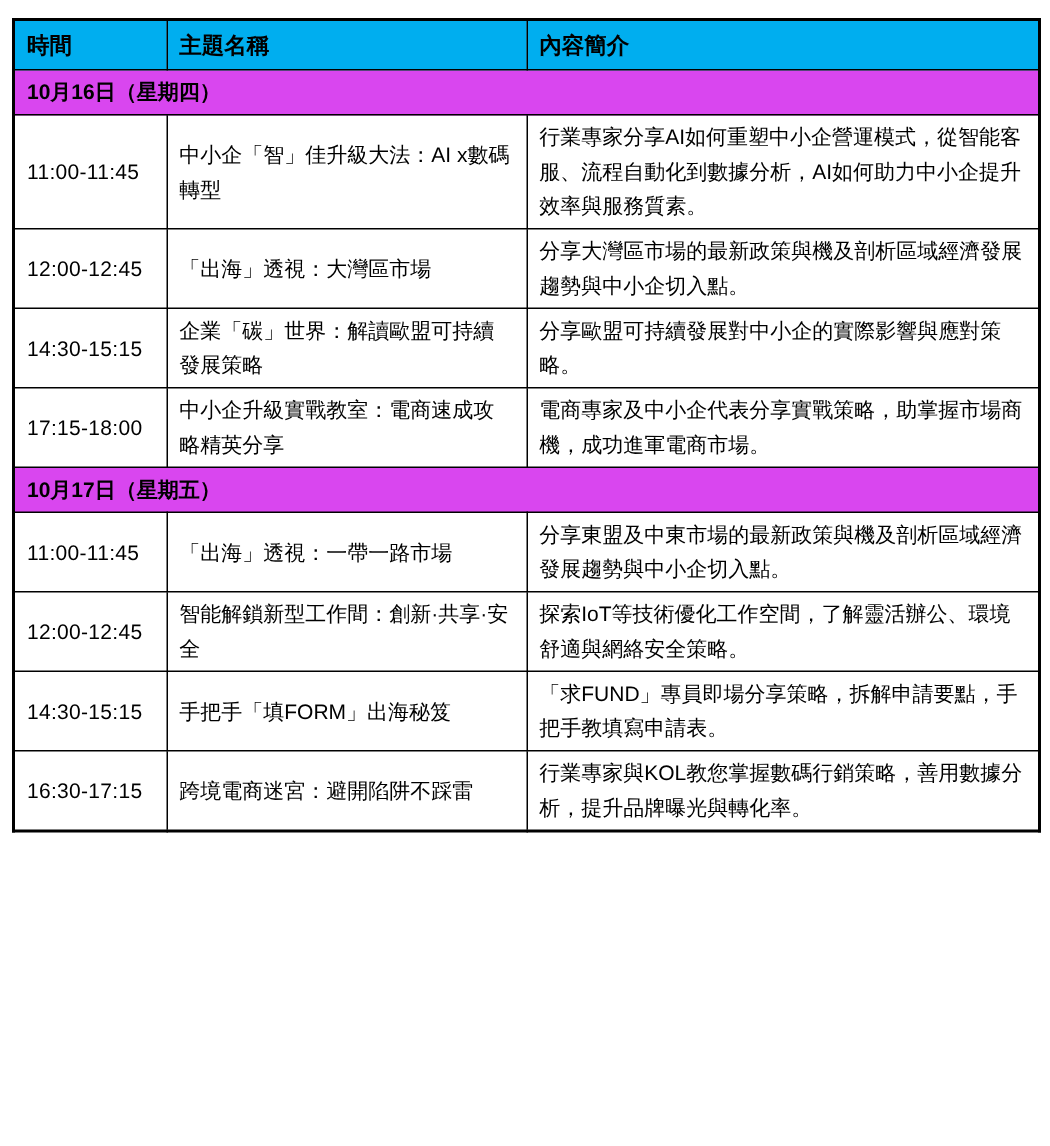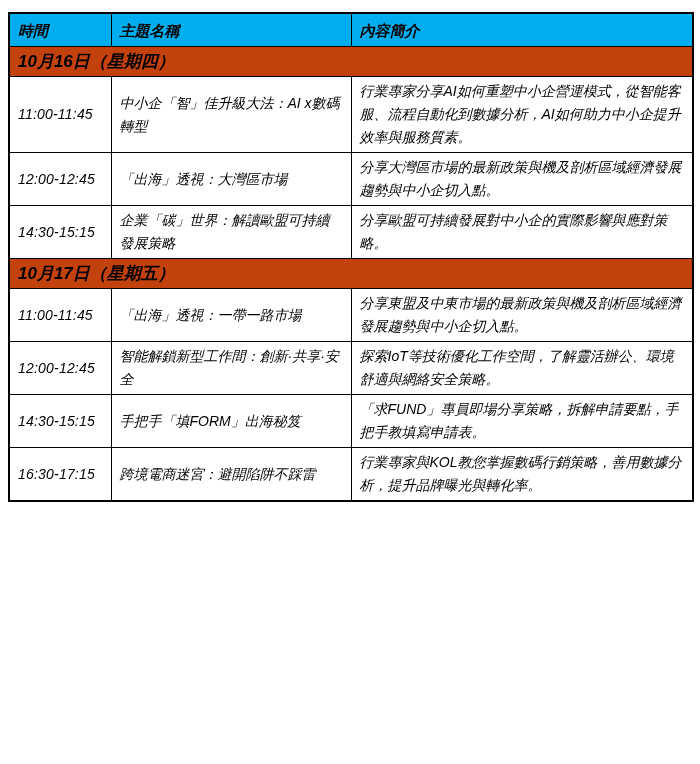--- a/index.html
+++ b/index.html
@@ -28,32 +28,31 @@
   col.c-topic { width: 240px; }
   col.c-desc  { width: 342px; }
   th, td {
     border: 1.5px solid #000000;
     padding: 3px 8px;
     font-size: 14px;
     line-height: 23px;
     vertical-align: middle;
     text-align: left;
     word-break: break-word;
-    font-style: italic;
   }
   thead th {
     background: #00AEEF;
     font-weight: bold;
     font-size: 15px;
     height: 26px;
   }
   tr.section-row td {
-    background: #c2410c;
+    background: #d946ef;
     font-weight: bold;
-    font-size: 17px;
+    font-size: 14px;
     height: 22px;
   }
   td.time {
     white-space: nowrap;
     letter-spacing: 0.2px;
   }
 </style>
 </head>
 <body>
 
@@ -84,20 +83,25 @@
       <tr>
         <td class="time">12:00-12:45</td>
         <td>「出海」透視：大灣區市場</td>
         <td>分享大灣區市場的最新政策與機及剖析區域經濟發展趨勢與中小企切入點。</td>
       </tr>
       <tr>
         <td class="time">14:30-15:15</td>
         <td>企業「碳」世界：解讀歐盟可持續發展策略</td>
         <td>分享歐盟可持續發展對中小企的實際影響與應對策略。</td>
       </tr>
+      <tr>
+        <td class="time">17:15-18:00</td>
+        <td>中小企升級實戰教室：電商速成攻略精英分享</td>
+        <td>電商專家及中小企代表分享實戰策略，助掌握市場商機，成功進軍電商市場。</td>
+      </tr>
 
       <tr class="section-row">
         <td colspan="3">10月17日（星期五）</td>
       </tr>
 
       <tr>
         <td class="time">11:00-11:45</td>
         <td>「出海」透視：一帶一路市場</td>
         <td>分享東盟及中東市場的最新政策與機及剖析區域經濟發展趨勢與中小企切入點。</td>
       </tr>

